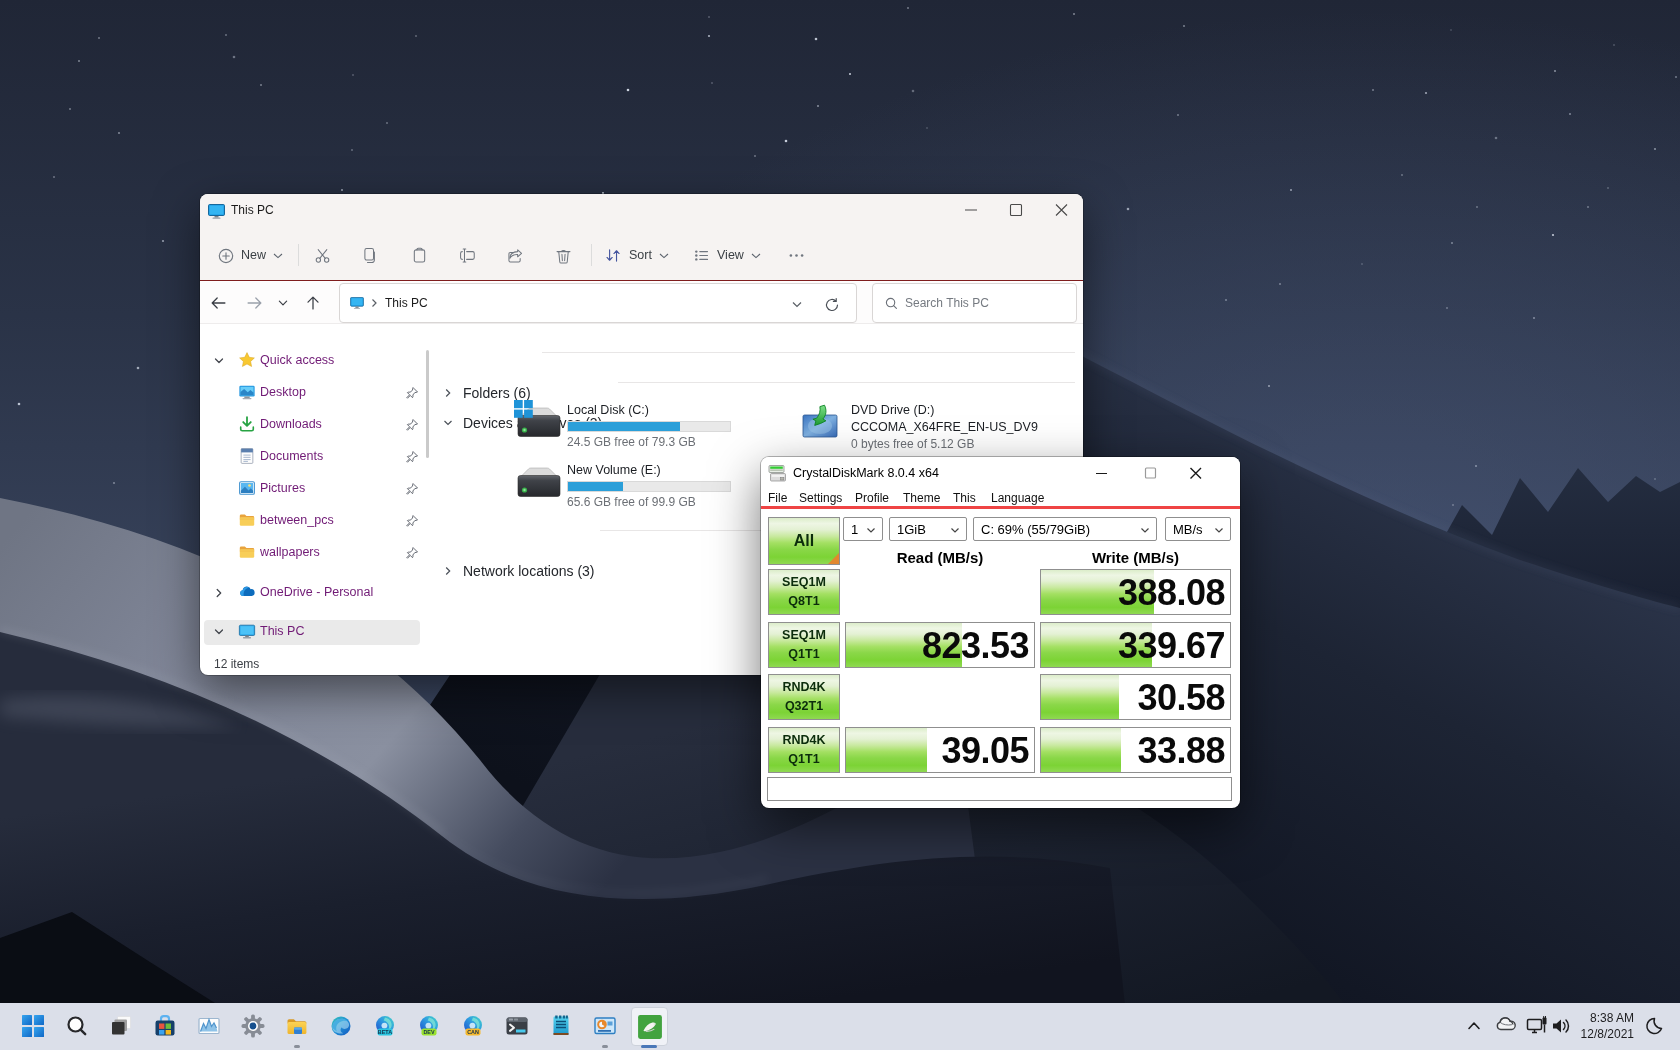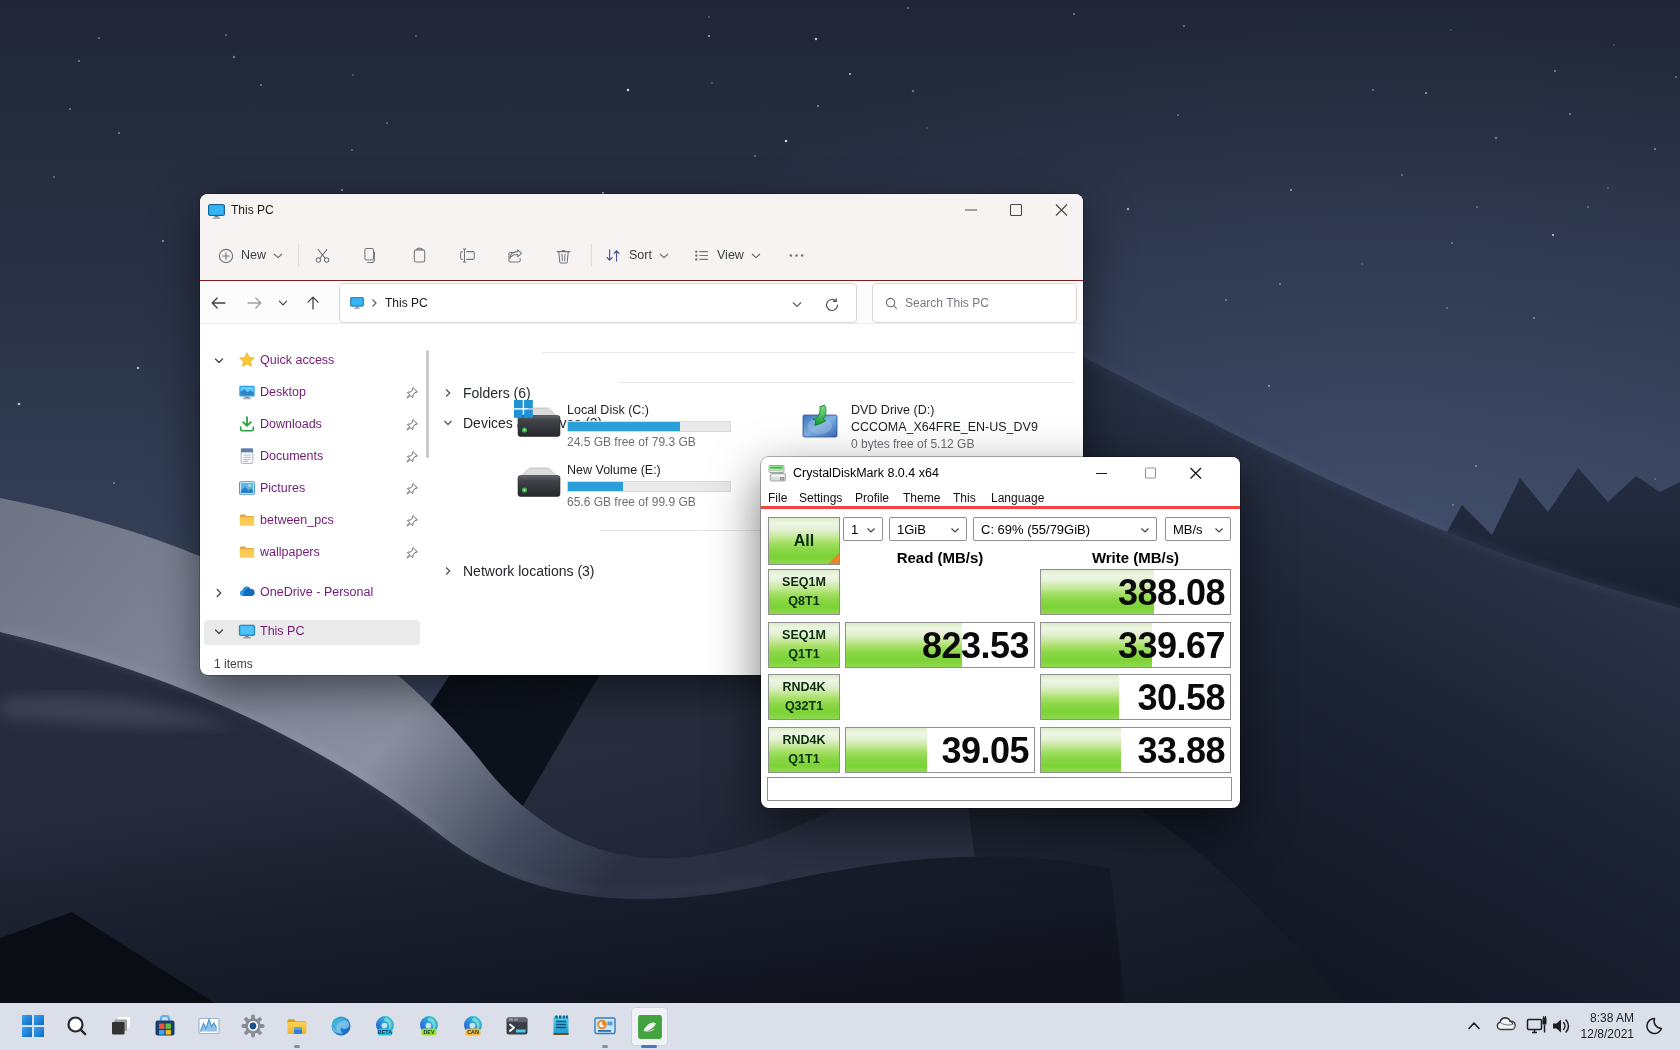--- a/index.html
+++ b/index.html
@@ -555,21 +555,21 @@
 <rect x="1" y="11" width="34" height="22" rx="1.5" fill="url(#dvdg)" stroke="#2b5791" stroke-width="0.8"></rect>
 <ellipse cx="18" cy="22" rx="12" ry="8" fill="#9cc4e8" opacity="0.5"></ellipse>
 <path d="M22.5,1.2 c2.4,5 1.8,10 -1.6,13.8 l3,1.8 -5.2,2.6 -6,2 1.2,-4.6 -3,-1.6 3.8,-1 c2.8,-3.4 3.9,-7.3 3.2,-11.6 Z" fill="url(#garr)" stroke="#0f8527" stroke-width="0.9" stroke-linejoin="round"></path>
 </svg></div>
 <div class="dr-info" style="left:419px;top:209px">
 <div class="dr-name">DVD Drive (D:)</div>
 <div class="dr-name" style="margin-top:3px">CCCOMA_X64FRE_EN-US_DV9</div>
 <div class="dr-free" style="margin-top:3px">0 bytes free of 5.12 GB</div>
 </div>
 </div>
-<div class="ex-status">1 items</div>
+<div class="ex-status">12 items</div>
 </div>
 <div id="cdm">
 <div class="cdm-titlebar">
 <svg width="19" height="17" viewBox="0 0 19 17" style="position:absolute;left:7px;top:8px">
 <rect x="1" y="0.5" width="15" height="7" rx="1" fill="#e9efe7" stroke="#7b837b" stroke-width="0.7"></rect>
 <rect x="2.2" y="1.5" width="12.6" height="2.3" fill="#33cc33"></rect>
 <rect x="2.2" y="4.4" width="12.6" height="1.6" fill="#b9c4b4"></rect>
 <rect x="2.5" y="8.5" width="15" height="7.5" rx="1" fill="#dcdcdc" stroke="#8a8a8a" stroke-width="0.7"></rect>
 <rect x="3.7" y="9.8" width="12.6" height="2.1" fill="#f2f2f2"></rect>
 <rect x="12.5" y="12.6" width="3.4" height="2.4" fill="#b5b5ad" stroke="#777" stroke-width="0.5"></rect>

